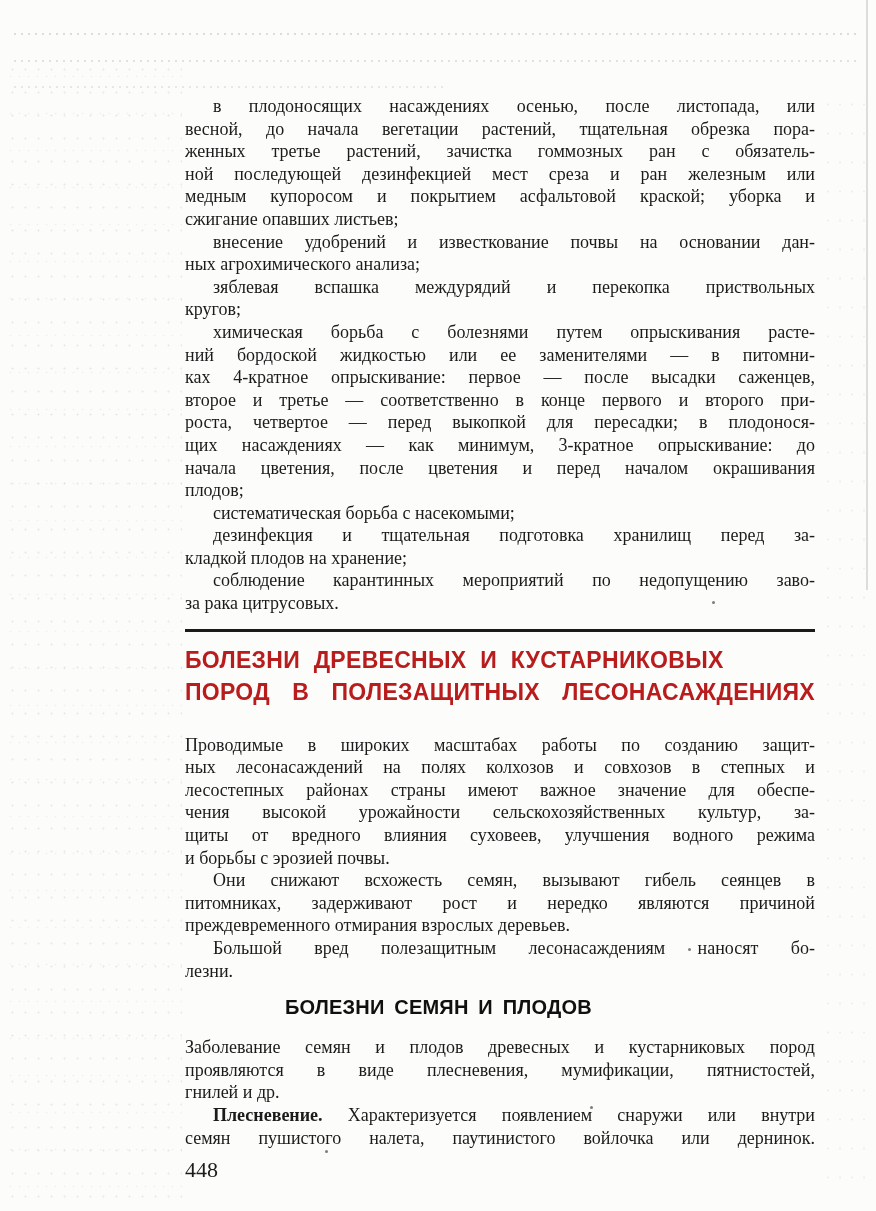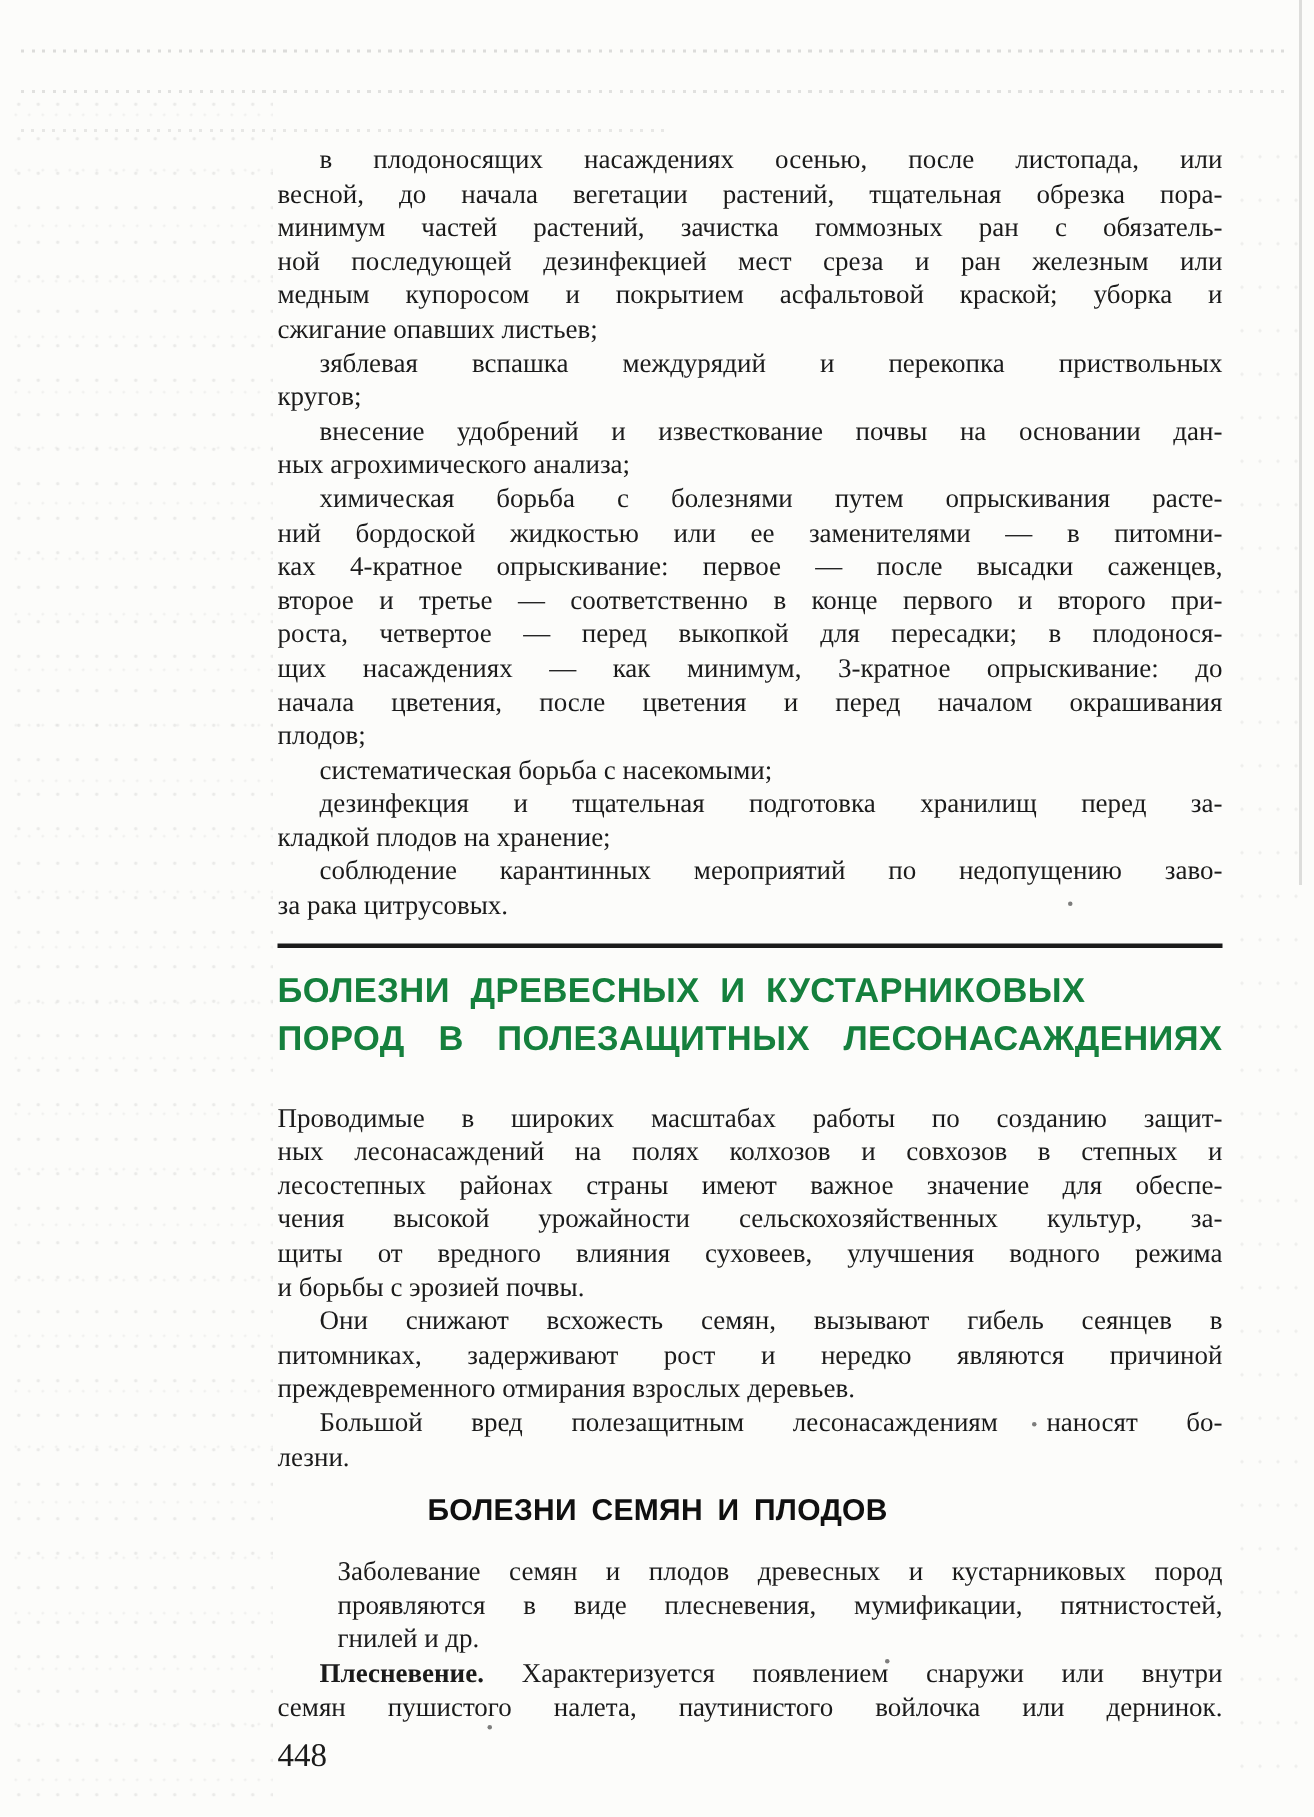--- a/index.html
+++ b/index.html
@@ -35,33 +35,33 @@
     text-align:justify;text-align-last:justify;
   }
   .tline.end{text-align-last:left;}
   .tline.ind{text-indent:28px;}
   .tline b{font-weight:bold;}
 
   .rule{margin-top:14px;height:3px;background:#1a1a1a;}
 
   .section-heading{
     margin:12px 0 0 0;font-family:"Liberation Sans", sans-serif;font-weight:bold;
-    font-size:23px;color:#15803d;letter-spacing:.3px;
+    font-size:23px;color:#b91c1c;letter-spacing:.3px;
   }
   .h-line{line-height:32px;}
   .h-line-1{word-spacing:7px;}
   .h-line-2{text-align:justify;text-align-last:justify;}
 
   .gap-after-heading{margin-top:26px;}
 
   .subheading{
     margin:12px 0 0 100px;font-family:"Liberation Sans", sans-serif;font-weight:bold;
     font-size:20px;line-height:26px;color:#101010;word-spacing:4px;letter-spacing:.2px;
   }
-  .gap-after-subheading{margin-top:16px;margin-left:40px;}
+  .gap-after-subheading{margin-top:16px;}
 
   .page-number{margin-top:10px;font-size:22px;text-align:left;text-align-last:left;}
 </style>
 </head>
 <body>
 
 <div class="page">
 
   <div class="noise dotline dotline-1"></div>
   <div class="noise dotline dotline-2"></div>
@@ -72,32 +72,32 @@
   <div class="speck" style="left:712px;top:601px;"></div>
   <div class="speck" style="left:688px;top:948px;"></div>
   <div class="speck" style="left:590px;top:1106px;"></div>
   <div class="speck" style="left:325px;top:1150px;"></div>
 
   <div class="column">
 
     <div>
       <div class="tline ind">в плодоносящих насаждениях осенью, после листопада, или</div>
       <div class="tline">весной, до начала вегетации растений, тщательная обрезка пора-</div>
-      <div class="tline">минимум частей растений, зачистка гоммозных ран с обязатель-</div>
+      <div class="tline">женных третье растений, зачистка гоммозных ран с обязатель-</div>
       <div class="tline">ной последующей дезинфекцией мест среза и ран железным или</div>
       <div class="tline">медным купоросом и покрытием асфальтовой краской; уборка и</div>
       <div class="tline end">сжигание опавших листьев;</div>
     </div>
     <div>
+      <div class="tline ind">внесение удобрений и известкование почвы на основании дан-</div>
+      <div class="tline end">ных агрохимического анализа;</div>
+    </div>
+    <div>
       <div class="tline ind">зяблевая вспашка междурядий и перекопка приствольных</div>
       <div class="tline end">кругов;</div>
-    </div>
-    <div>
-      <div class="tline ind">внесение удобрений и известкование почвы на основании дан-</div>
-      <div class="tline end">ных агрохимического анализа;</div>
     </div>
     <div>
       <div class="tline ind">химическая борьба с болезнями путем опрыскивания расте-</div>
       <div class="tline">ний бордоской жидкостью или ее заменителями — в питомни-</div>
       <div class="tline">ках 4-кратное опрыскивание: первое — после высадки саженцев,</div>
       <div class="tline">второе и третье — соответственно в конце первого и второго при-</div>
       <div class="tline">роста, четвертое — перед выкопкой для пересадки; в плодонося-</div>
       <div class="tline">щих насаждениях — как минимум, 3-кратное опрыскивание: до</div>
       <div class="tline">начала цветения, после цветения и перед началом окрашивания</div>
       <div class="tline end">плодов;</div>

